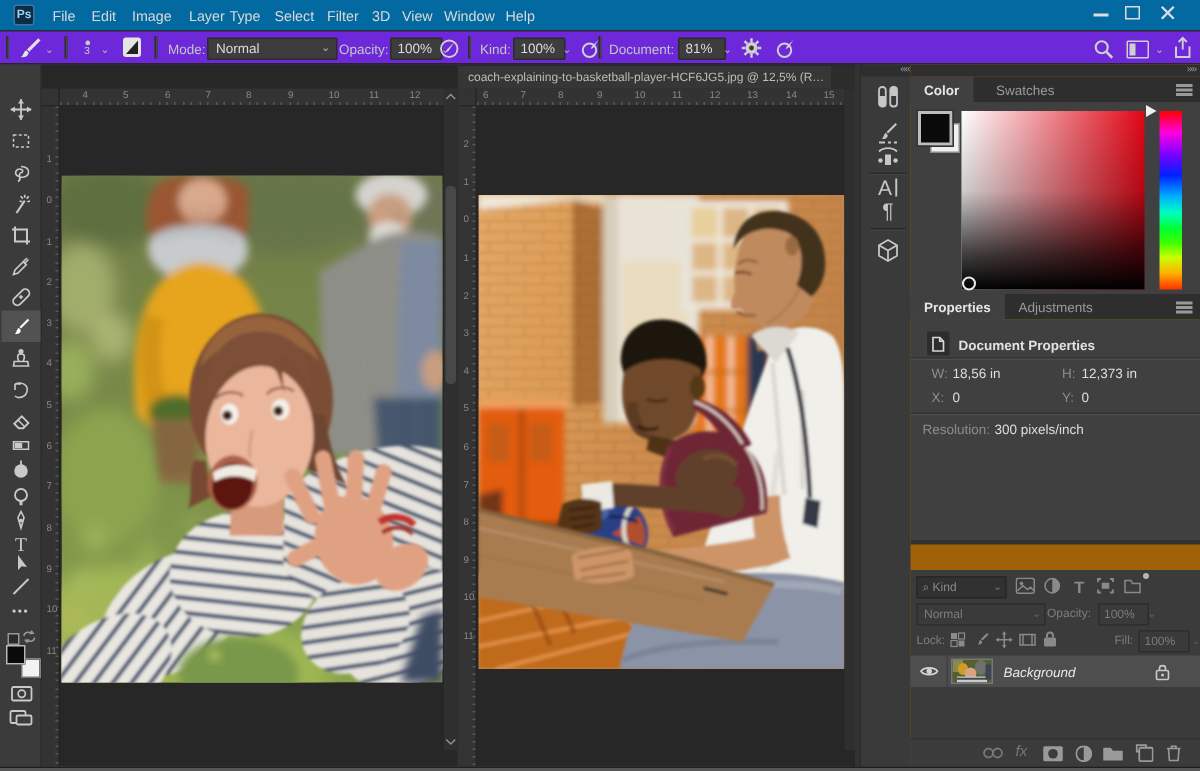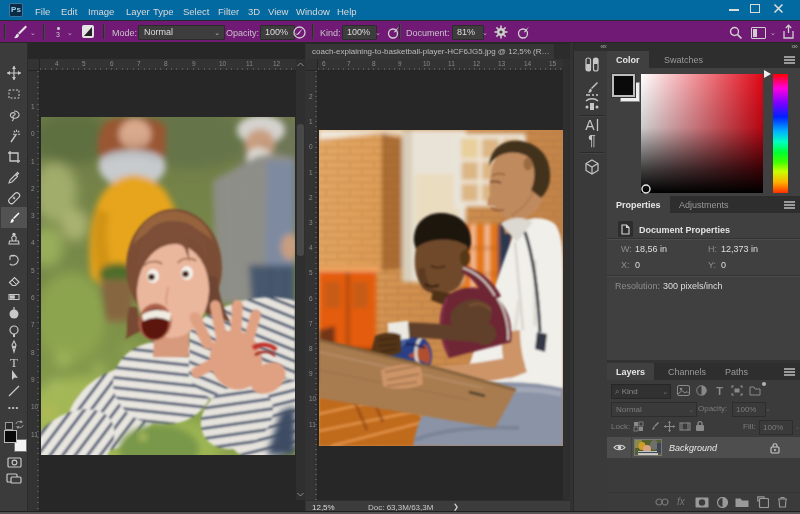--- a/index.html
+++ b/index.html
@@ -1,19 +1,19 @@
 <!DOCTYPE html>
 <html><head><meta charset="utf-8"><style>
 html,body{margin:0;padding:0;}
 body{width:800px;height:514px;overflow:hidden;background:#323232;font-family:"Liberation Sans",sans-serif;position:relative;}
 .abs{position:absolute;}
 #menubar{left:0;top:0;width:800px;height:20px;background:#0369a1;color:#d9d9d9;font-size:9.5px;}
 #menubar .mi{position:absolute;top:6px;}
 #pslogo{position:absolute;left:9px;top:3px;width:12px;height:12px;background:#0c2c45;border:1px solid #3b75a0;border-radius:2px;color:#9ed3f2;font-size:8px;font-weight:bold;text-align:center;line-height:12px;}
-#optbar{left:0;top:20px;width:800px;height:23px;background:#701a75;border-top:1px solid #2a2a2a;border-bottom:1px solid #272727;box-sizing:border-box;color:#c5c5c5;font-size:9px;}
+#optbar{left:0;top:20px;width:800px;height:23px;background:#6d28d9;border-top:1px solid #2a2a2a;border-bottom:1px solid #272727;box-sizing:border-box;color:#c5c5c5;font-size:9px;}
 .sep{position:absolute;top:3px;width:1px;height:15px;background:#2d2d2d;border-right:1px solid #464646;}
 .ddbox{position:absolute;background:#3d3d3d;border:1px solid #2b2b2b;border-radius:1px;color:#dcdcdc;}
 .chev{color:#b9b9b9;font-size:7px;}
 #toolbar{left:0;top:43px;width:28px;height:468px;background:#3b3b3b;border-right:1px solid #2b2b2b;box-sizing:border-box;}
 .docwin{top:43px;height:468px;background:#272727;}
 .tabbar{position:absolute;left:0;top:1px;height:15px;width:100%;background:#2c2c2c;}
 .tab{position:absolute;left:0;top:0;height:15px;background:#3a3a3a;color:#dadada;font-size:8px;line-height:16px;padding:0 6px;white-space:nowrap;overflow:hidden;}
 .ruler-h{position:absolute;top:16px;height:12px;background:#333333;border-bottom:1px solid #252525;box-sizing:border-box;}
 .ruler-v{position:absolute;top:28px;width:12px;background:#333333;border-right:1px solid #252525;box-sizing:border-box;}
 .rnum{position:absolute;color:#8a8a8a;font-size:6.5px;}
@@ -780,25 +780,20 @@
           <path d="M0 210 L117 238 L197 260" stroke="#86643c" stroke-width="3" fill="none"></path>
           <path d="M0 222 L164 258" stroke="#b8906a" stroke-width="2" fill="none" opacity="0.8"></path>
           <path d="M0 240 L150 270" stroke="#96704a" stroke-width="1.5" fill="none" opacity="0.6"></path>
           <path d="M150 262 L166 266" stroke="#463a2c" stroke-width="2.5"></path>
           <path d="M62 240 C76 234 94 232 102 238 L104 254 C92 260 74 260 64 256 Z" fill="#cd9467"></path>
           <path d="M66 242 L98 236 M68 250 L100 244 M68 256 L98 252" stroke="#a87850" stroke-width="2"></path>
         </g>
       </svg>
     </div>
     <div class="abs" style="left:257px;top:16px;width:7px;height:441px;background:#2f2f2f;"></div>
-    <div class="statusbar">
-      <span style="position:absolute;left:6px;top:1.5px;color:#dcdcdc;">12,5%</span>
-      <span style="position:absolute;left:62px;top:1.5px;">Doc: 63,3M/63,3M</span>
-      <span style="position:absolute;left:147px;top:1.5px;color:#d0d0d0;font-size:7px;">❯</span>
-    </div>
   </div>
 <div class="abs" id="icondock">
     <div class="abs" style="left:0;top:0;width:36px;height:8px;background:#2e2e2e;">
       <span style="position:absolute;right:4px;top:0px;color:#9a9a9a;font-size:7px;letter-spacing:-1px;">««</span>
     </div>
     <svg class="abs" style="left:10px;top:14px;" width="16" height="16" viewBox="0 0 16 16">
       <rect x="2" y="1" width="4.5" height="13" rx="2" fill="none" stroke="#c6c6c6" stroke-width="1.2"></rect>
       <rect x="9.5" y="1" width="4.5" height="13" rx="2" fill="none" stroke="#c6c6c6" stroke-width="1.2"></rect>
       <rect x="2" y="7" width="4.5" height="7" rx="1" fill="#c6c6c6"></rect>
       <rect x="9.5" y="1" width="4.5" height="6" rx="1" fill="#c6c6c6"></rect>
@@ -877,30 +872,20 @@
       <span class="abs wtxt" style="left:114px;top:31px;font-size:9px;">12,373 in</span>
       <span class="glab" style="left:14px;top:47px;">X:</span>
       <span class="abs wtxt" style="left:28px;top:47px;font-size:9px;">0</span>
       <span class="glab" style="left:101px;top:47px;">Y:</span>
       <span class="abs wtxt" style="left:114px;top:47px;font-size:9px;">0</span>
       <div class="abs" style="left:0;top:62px;width:193px;height:1px;background:#333;border-bottom:1px solid #4c4c4c;"></div>
       <span class="glab" style="left:8px;top:68px;">Resolution:</span>
       <span class="abs wtxt" style="left:56px;top:68px;font-size:9px;">300 pixels/inch</span>
     </div>
     <div class="abs" style="left:0;top:317px;width:193px;height:3px;background:#323232;"></div>
-    <div class="abs" style="left:0;top:320px;width:193px;height:17px;background:#2e2e2e;">
-      <div class="ptab act" style="left:0;">Layers</div>
-      <div class="ptab" style="left:52px;">Channels</div>
-      <div class="ptab" style="left:109px;">Paths</div>
-      <div class="burger" style="right:5px;top:5px;">
-        <div style="top:0;"></div>
-        <div style="top:3px;"></div>
-        <div style="top:6px;"></div>
-      </div>
-    </div>
     <div class="abs" style="left:0;top:337px;width:193px;height:131px;background:#3b3b3b;">
       <div class="abs" style="left:4px;top:4px;width:58px;height:13px;background:#313131;border:1px solid #272727;color:#8a8a8a;font-size:8px;line-height:13px;"><span style="padding-left:3px;">⌕ Kind</span><span class="chev" style="position:absolute;right:2px;top:0;color:#777;">⌄</span></div>
       <svg class="abs" style="left:70px;top:5px;" width="13" height="11" viewBox="0 0 13 11">
         <rect x="0.5" y="0.5" width="12" height="10" rx="1.5" fill="none" stroke="#8a8a8a" stroke-width="1"></rect>
         <circle cx="4" cy="4" r="1.2" fill="#8a8a8a"></circle>
         <path d="M1 9 L5 5.5 L8 8 L10 6.5 L12 8.5" fill="none" stroke="#8a8a8a" stroke-width="1"></path>
       </svg>
       <svg class="abs" style="left:89px;top:5px;" width="11" height="11" viewBox="0 0 11 11">
         <circle cx="5.5" cy="5.5" r="4.8" fill="none" stroke="#8a8a8a" stroke-width="1"></circle>
         <path d="M5.5 0.7 A4.8 4.8 0 0 1 5.5 10.3 Z" fill="#8a8a8a"></path>

